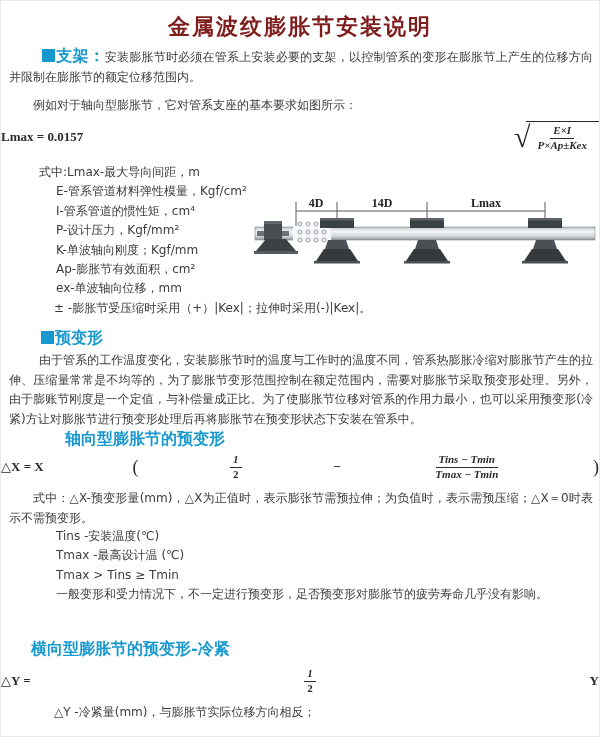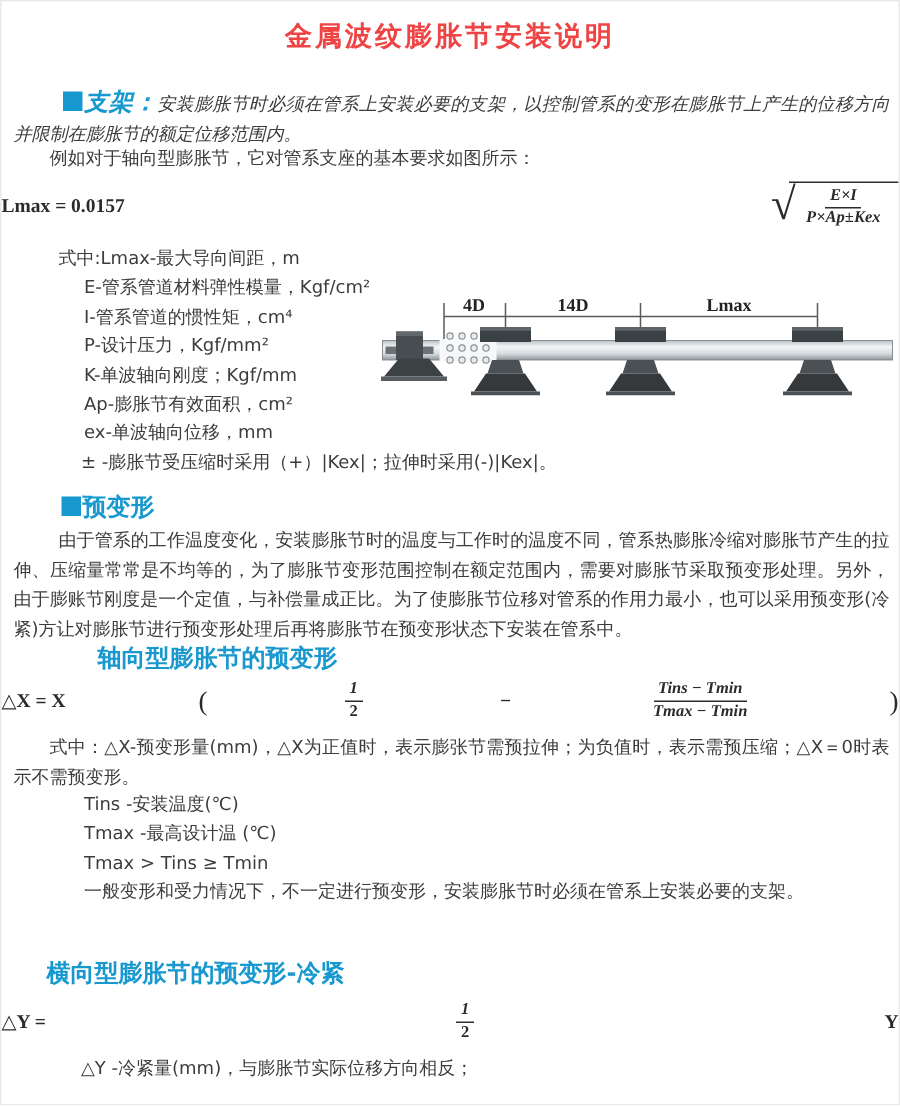--- a/index.html
+++ b/index.html
@@ -4,26 +4,26 @@
 <style>
   html,body{margin:0;padding:0;background:#fff;}
   #page{
     position:relative;width:600px;height:737px;overflow:hidden;
     background:#ffffff;border:1px solid #e9e9e9;box-sizing:border-box;
     font-family:"DejaVu Sans","Liberation Sans",sans-serif;
     color:#3c3c3c;
   }
   .title{
     position:absolute;top:11px;left:0;right:0;text-align:center;
-    font-size:18px;font-weight:bold;color:#ef4444;letter-spacing:2px;
+    font-size:22px;font-weight:bold;color:#7f1d1d;letter-spacing:2px;
   }
   .body-text{font-size:12px;line-height:19.5px;text-align:justify;}
   .sec-head{font-size:16px;font-weight:bold;color:#1798cf;}
   .sq{display:inline-block;width:13px;height:13px;background:#1798cf;margin-right:1px;vertical-align:-1px;}
-  .p-support{position:absolute;top:57px;left:8px;width:584px;text-indent:33px;font-style:italic;}
+  .p-support{position:absolute;top:45px;left:8px;width:584px;text-indent:33px;}
   .p-example{position:absolute;top:96px;left:32px;font-size:12px;}
   
   .formula{
     font-family:"Liberation Serif","DejaVu Serif",serif;
     font-weight:bold;color:#2a2a2a;font-size:13px;
     display:flex;justify-content:space-between;align-items:center;
   }
   .f1{position:absolute;top:120px;left:0;right:0;}
   .f2{position:absolute;top:452px;left:0;right:0;}
   .f3{position:absolute;top:666px;left:0;right:0;}
@@ -181,21 +181,21 @@
     </span>
     <span class="paren">)</span>
   </div>
 
   <p class="p-axial-desc body-text" style="margin:0;">式中：△X-预变形量(mm)，△X为正值时，表示膨张节需预拉伸；为负值时，表示需预压缩；△X＝0时表示不需预变形。</p>
 
   <div class="axial-lines">
     <div>Tins -安装温度(℃)</div>
     <div>Tmax -最高设计温  (℃)</div>
     <div>Tmax &gt; Tins ≥ Tmin</div>
-    <div>一般变形和受力情况下，不一定进行预变形，安装膨胀节时必须在管系上安装必要的支架。</div>
+    <div>一般变形和受力情况下，不一定进行预变形，足否预变形对膨胀节的疲劳寿命几乎没有影响。</div>
   </div>
 
   <div class="sec-head h-lateral">横向型膨胀节的预变形-冷紧</div>
 
   <div class="formula f3">
     <span>△Y =</span>
     <span class="frac">
       <span class="num">1</span>
       <span class="den">2</span>
     </span>

